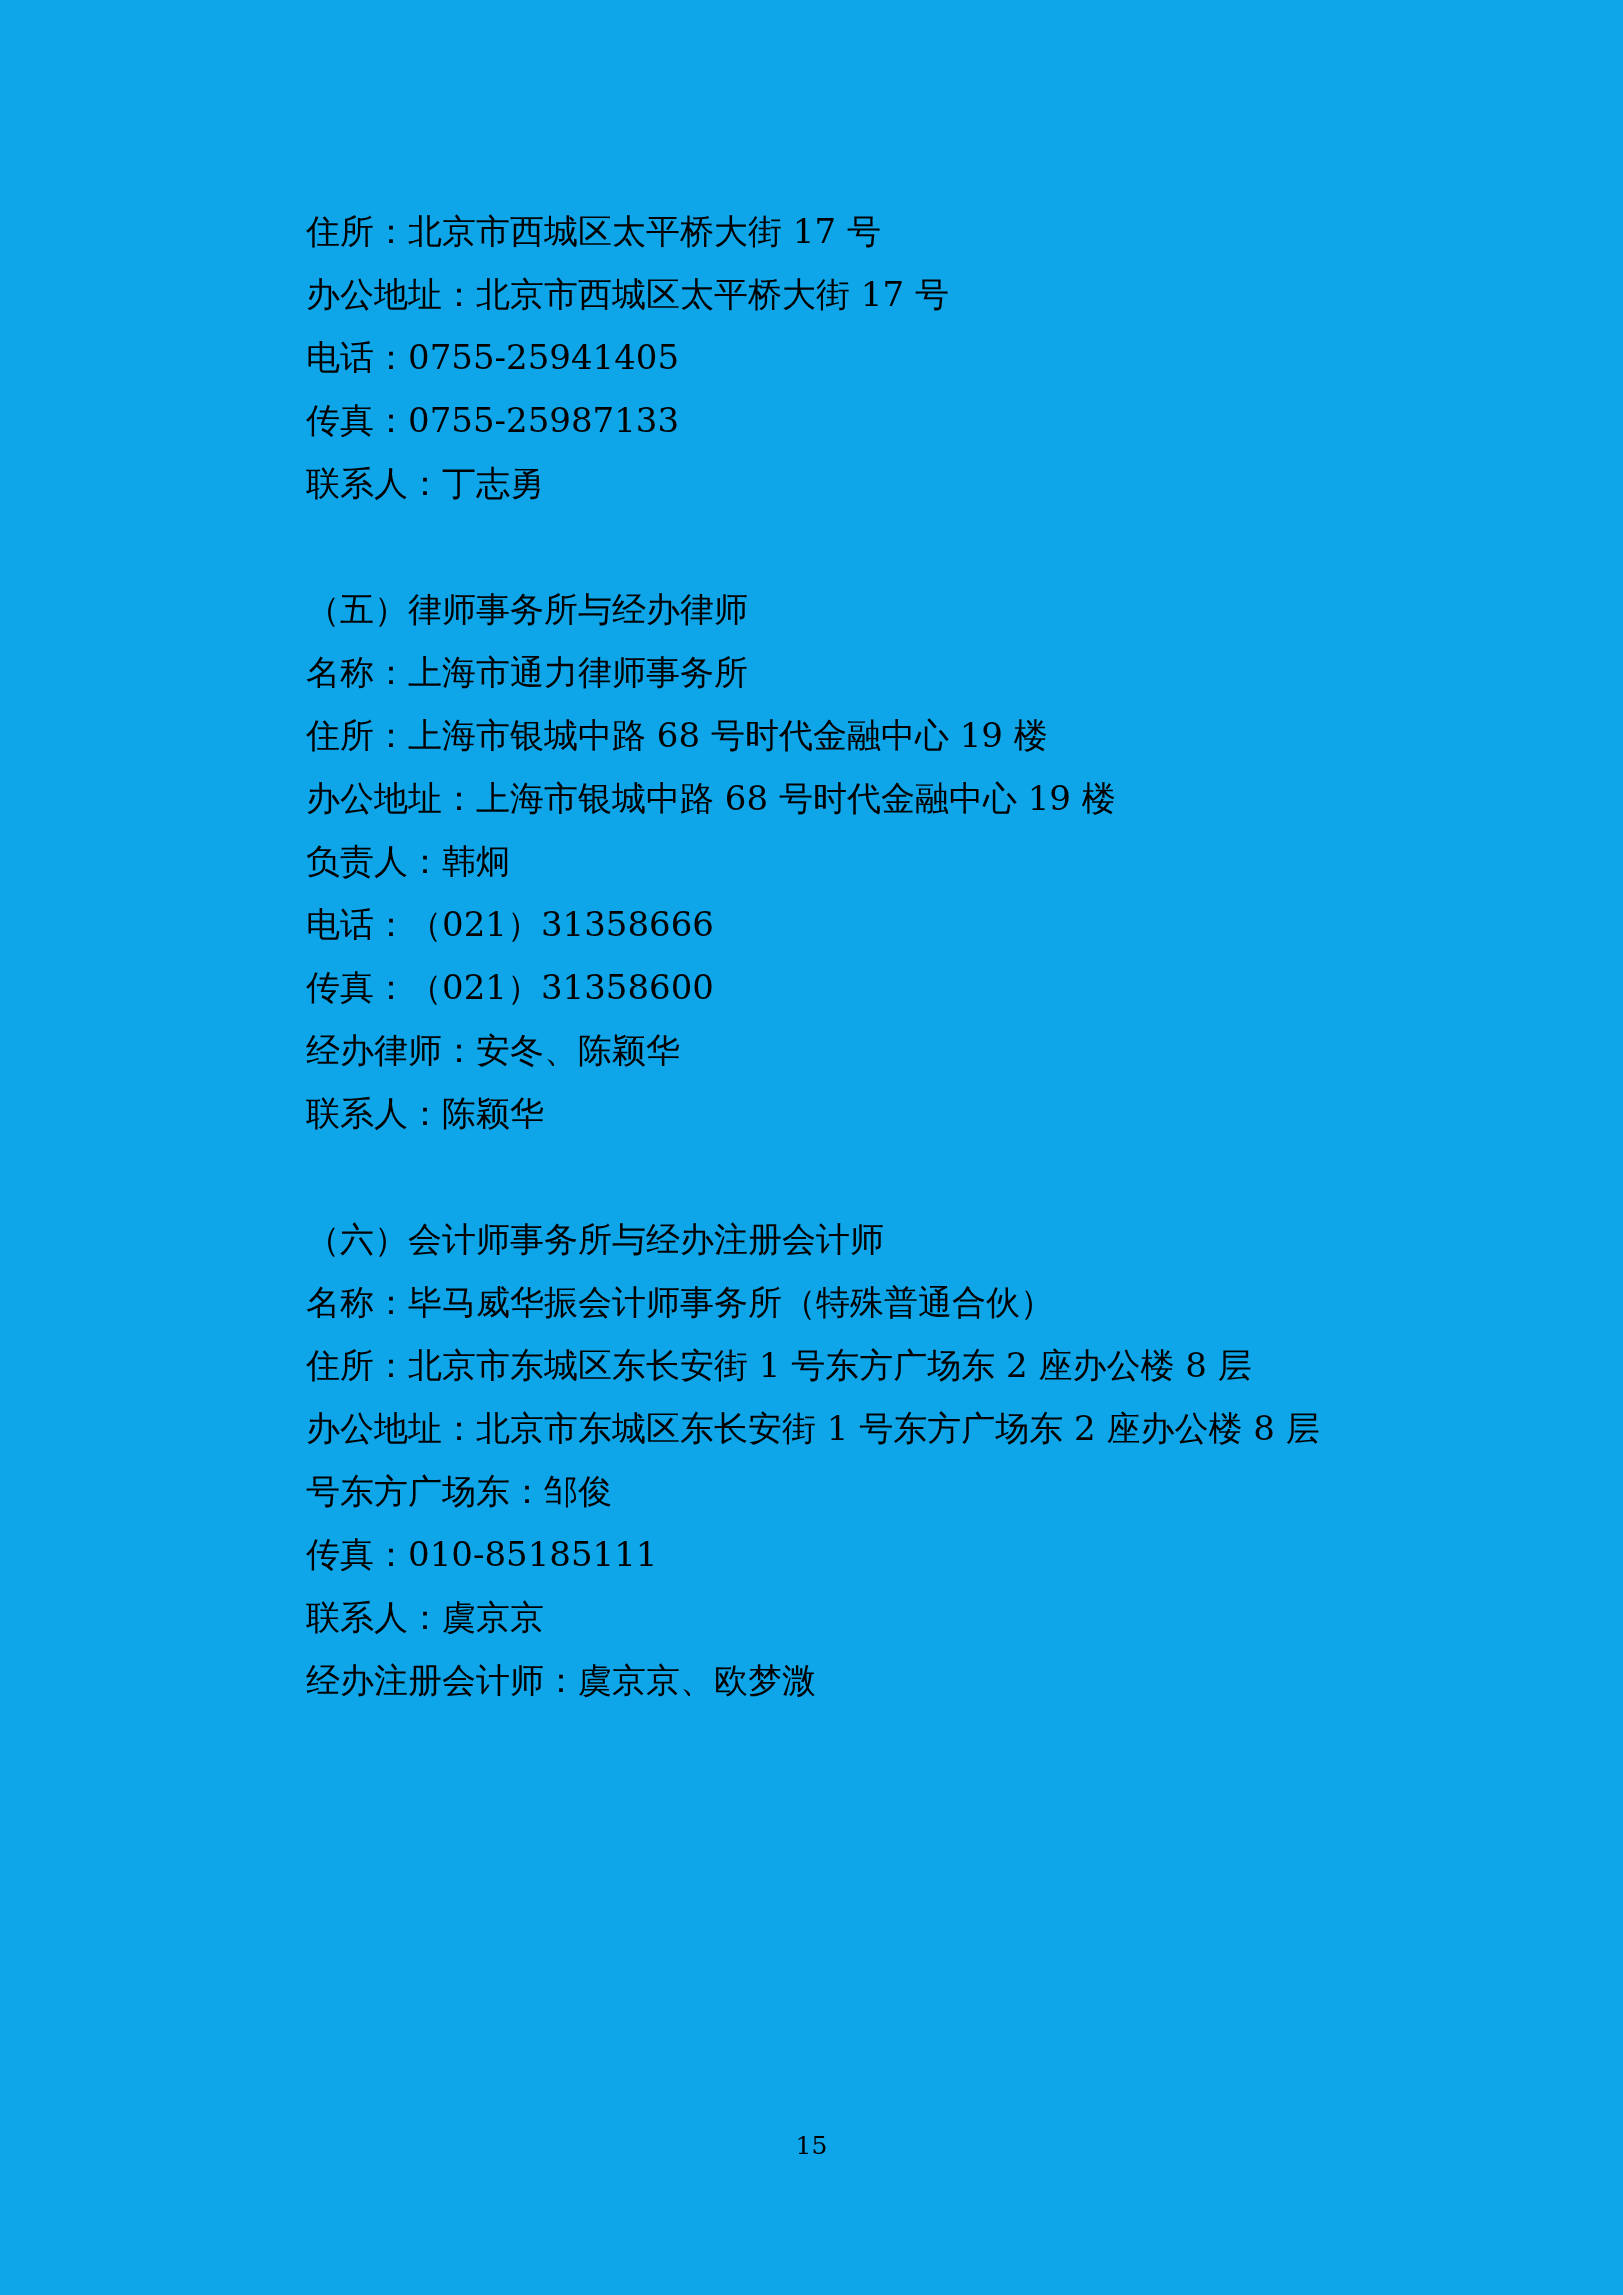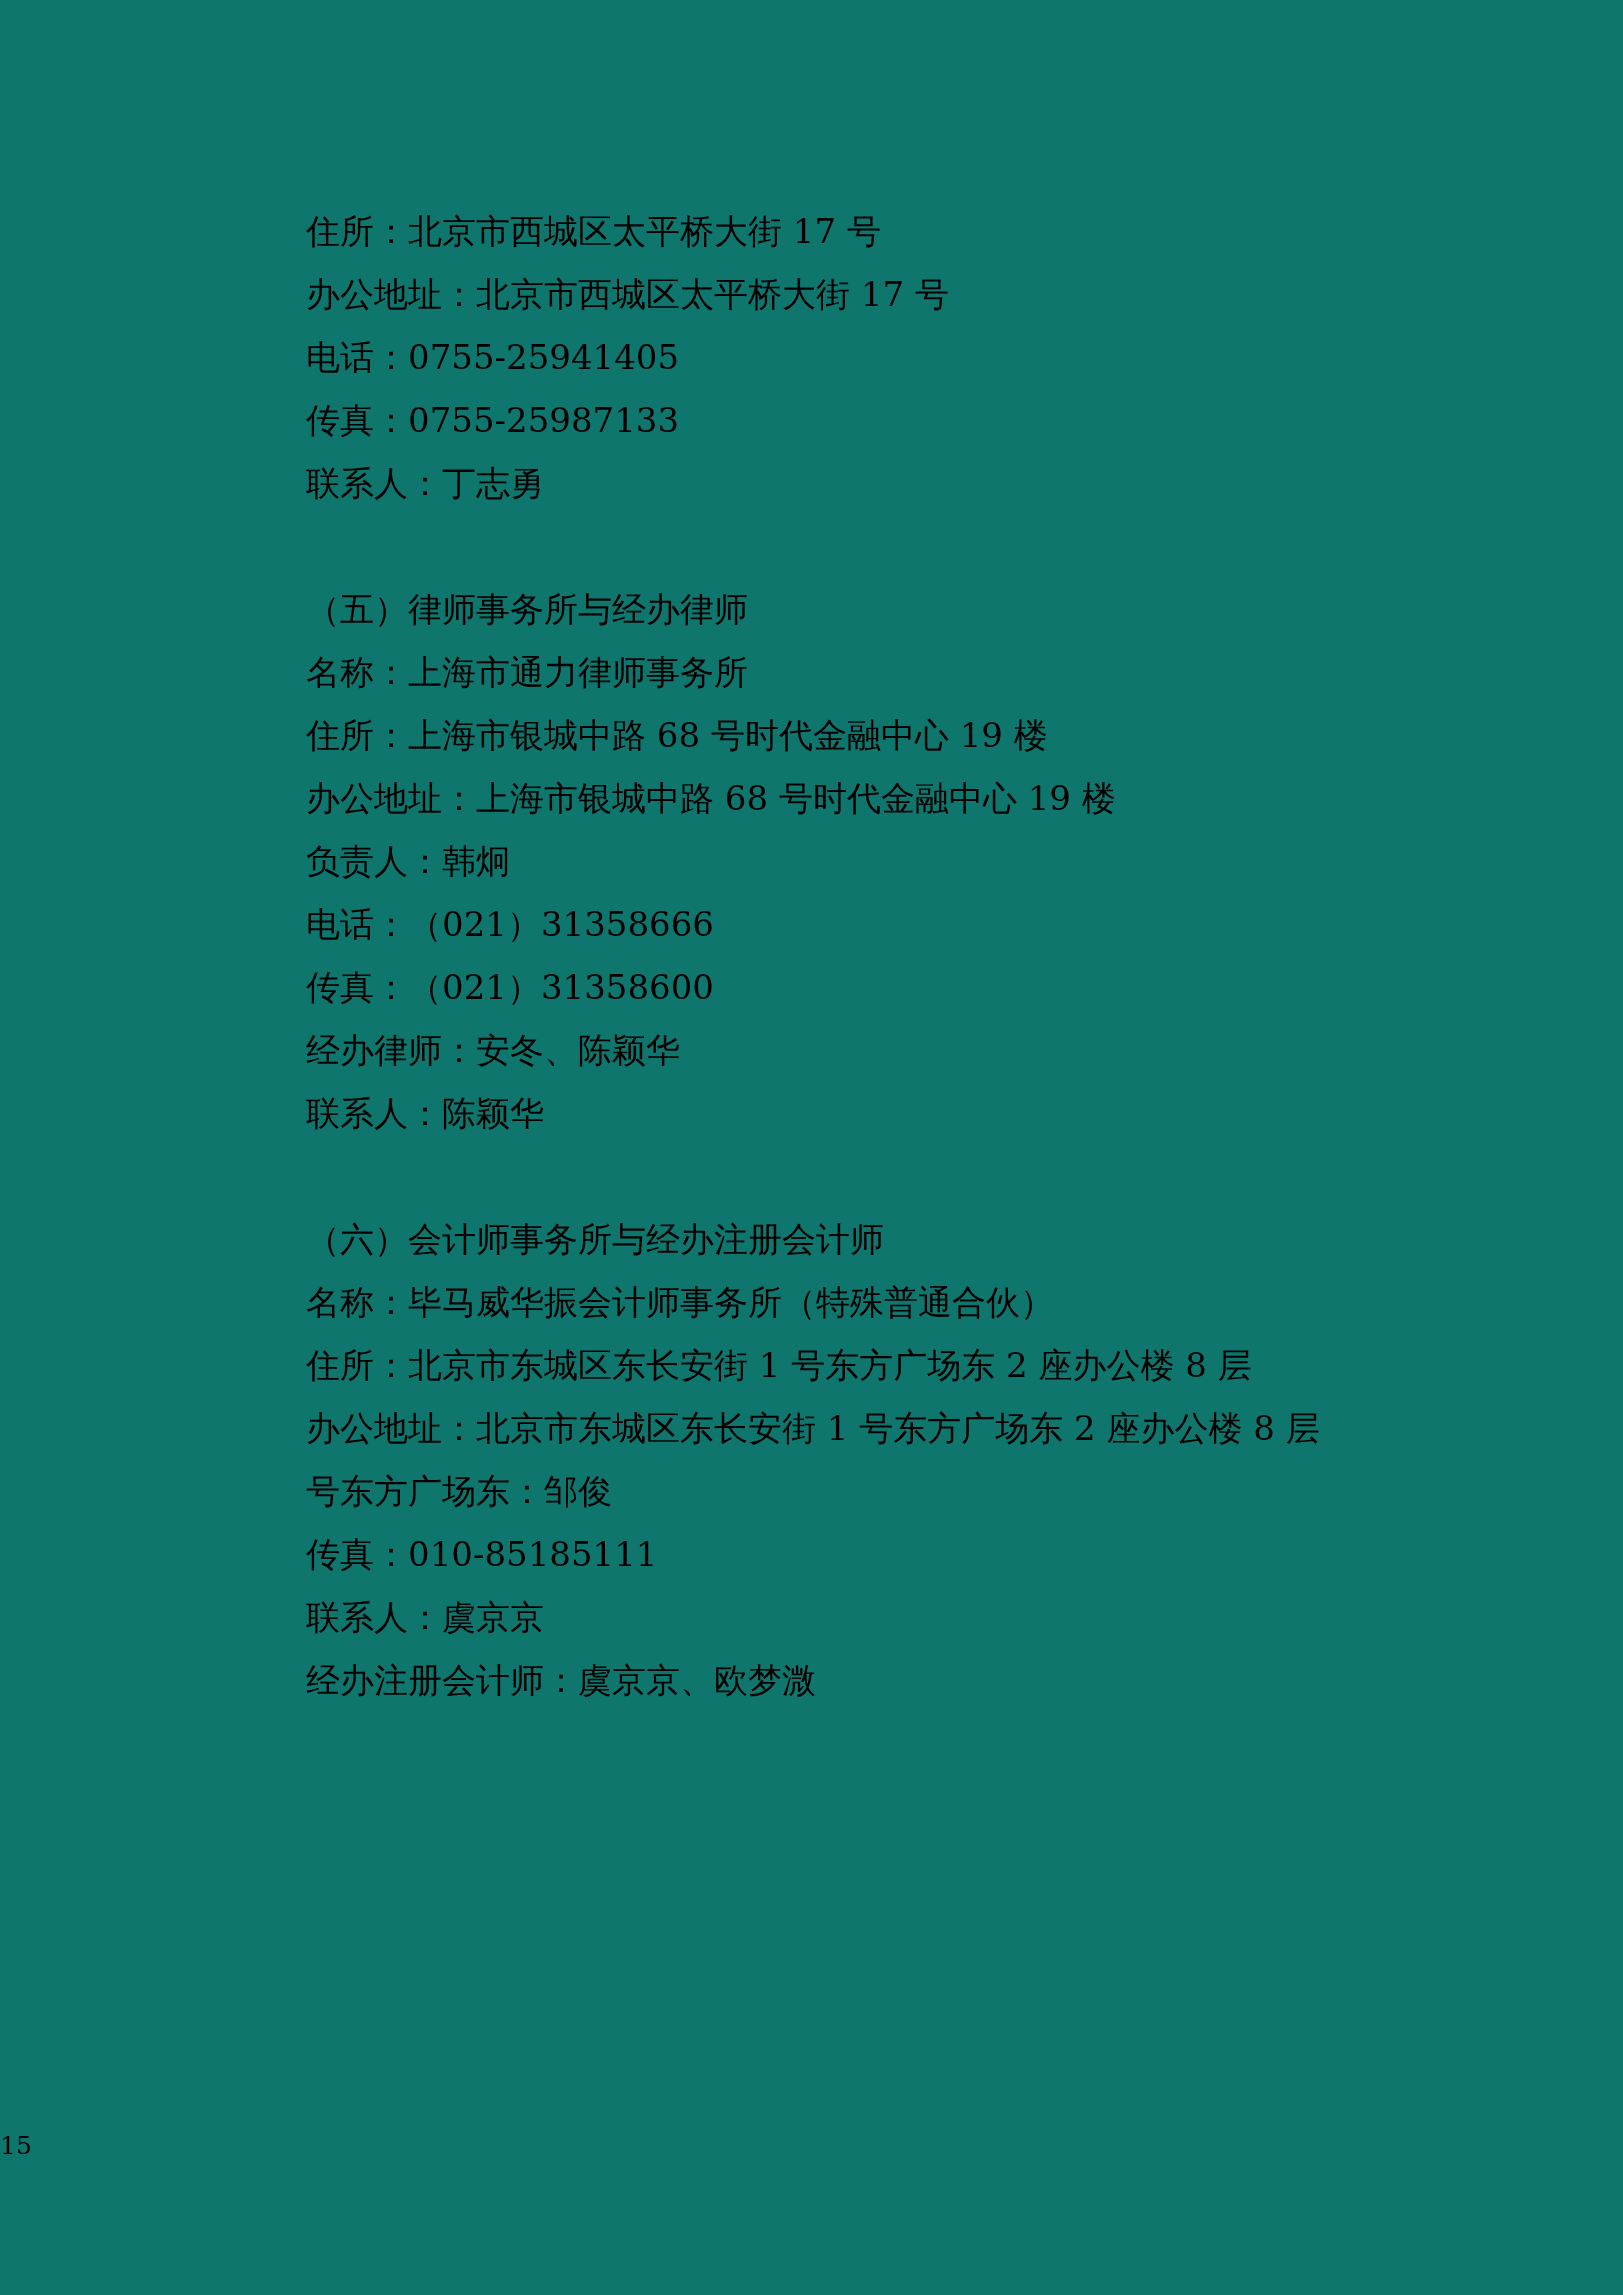--- a/index.html
+++ b/index.html
@@ -4,21 +4,21 @@
 <style>
   html, body {
     margin: 0;
     padding: 0;
     background: #ffffff;
   }
   .page {
     position: relative;
     width: 1623px;
     height: 2295px;
-    background: #0f766e;
+    background: #0ea5e9;
     overflow: hidden;
     font-family: "DejaVu Serif", "Liberation Serif", serif;
     color: #000000;
   }
   .content {
     position: absolute;
     left: 306px;
     top: 200px;
     width: 1047px;
   }
@@ -32,21 +32,21 @@
     letter-spacing: 0;
   }
   .spacer {
     height: 63px;
   }
   .page-footer {
     position: absolute;
     top: 2128px;
     left: 0;
     width: 100%;
-    text-align: left;
+    text-align: center;
     font-size: 25px;
     line-height: 35px;
   }
 </style>
 </head>
 <body>
 
 <div class="page">
   <main class="content">
       <p class="line">住所：北京市西城区太平桥大街 17 号</p>

